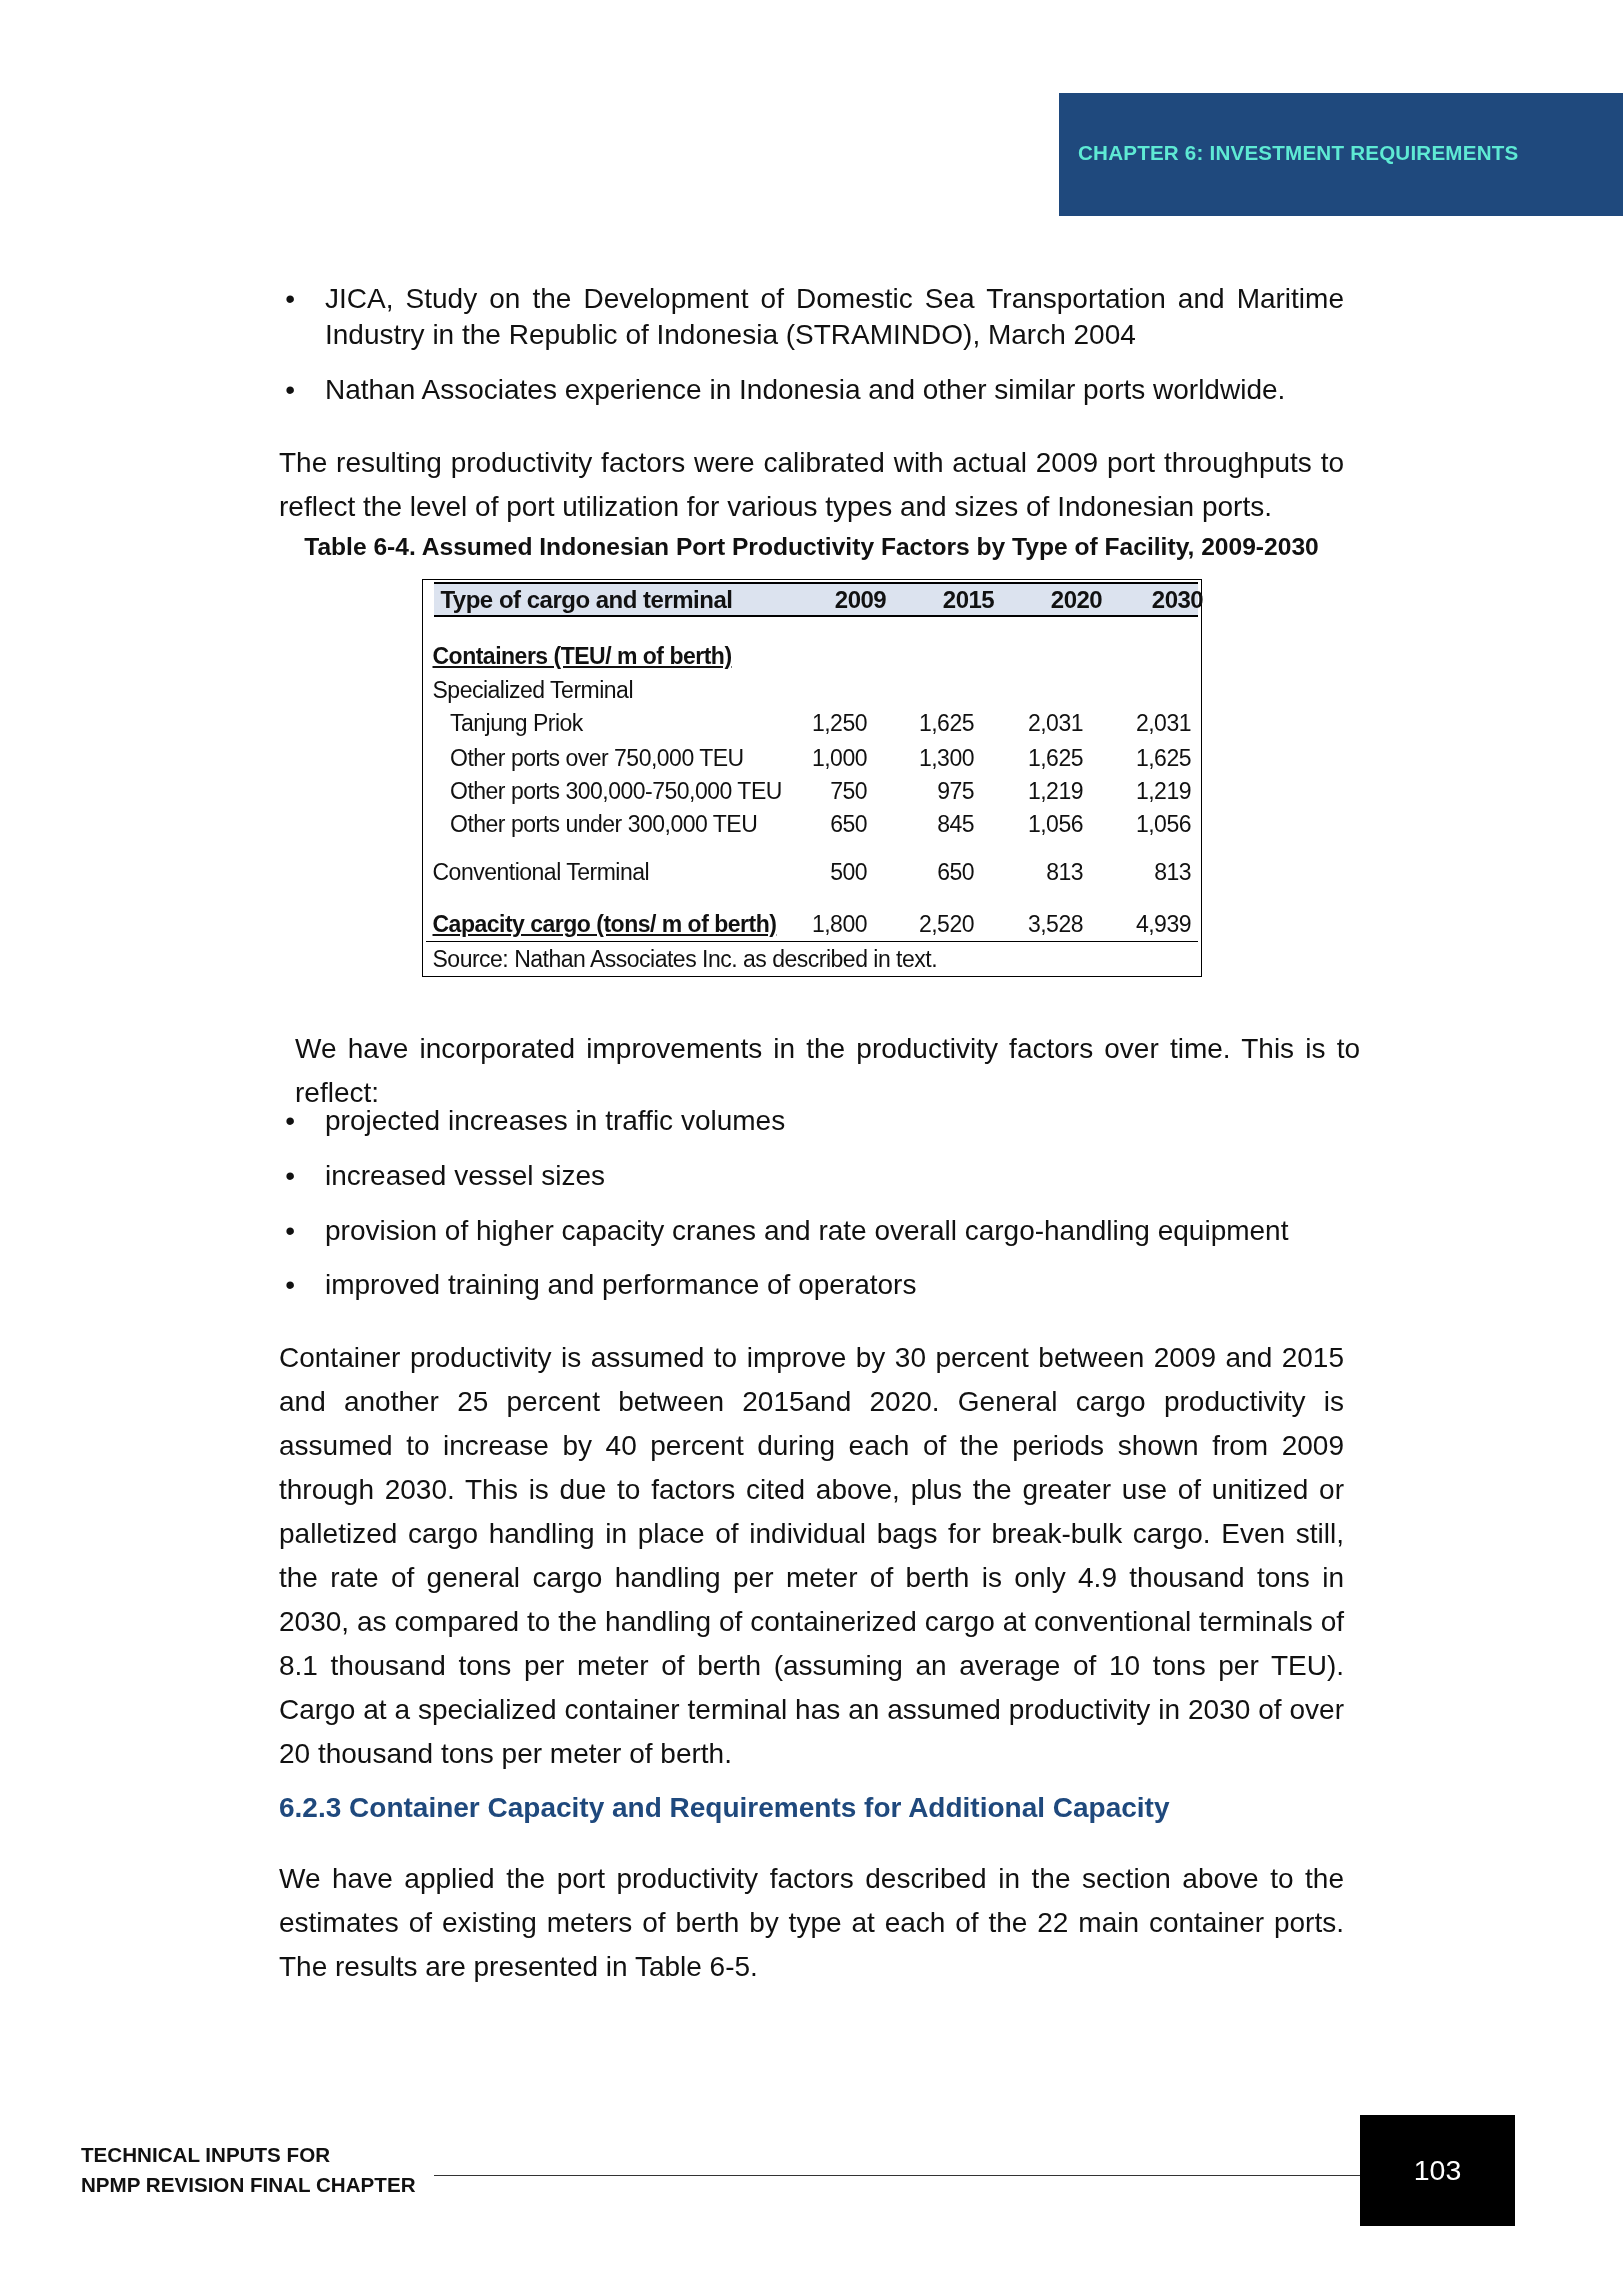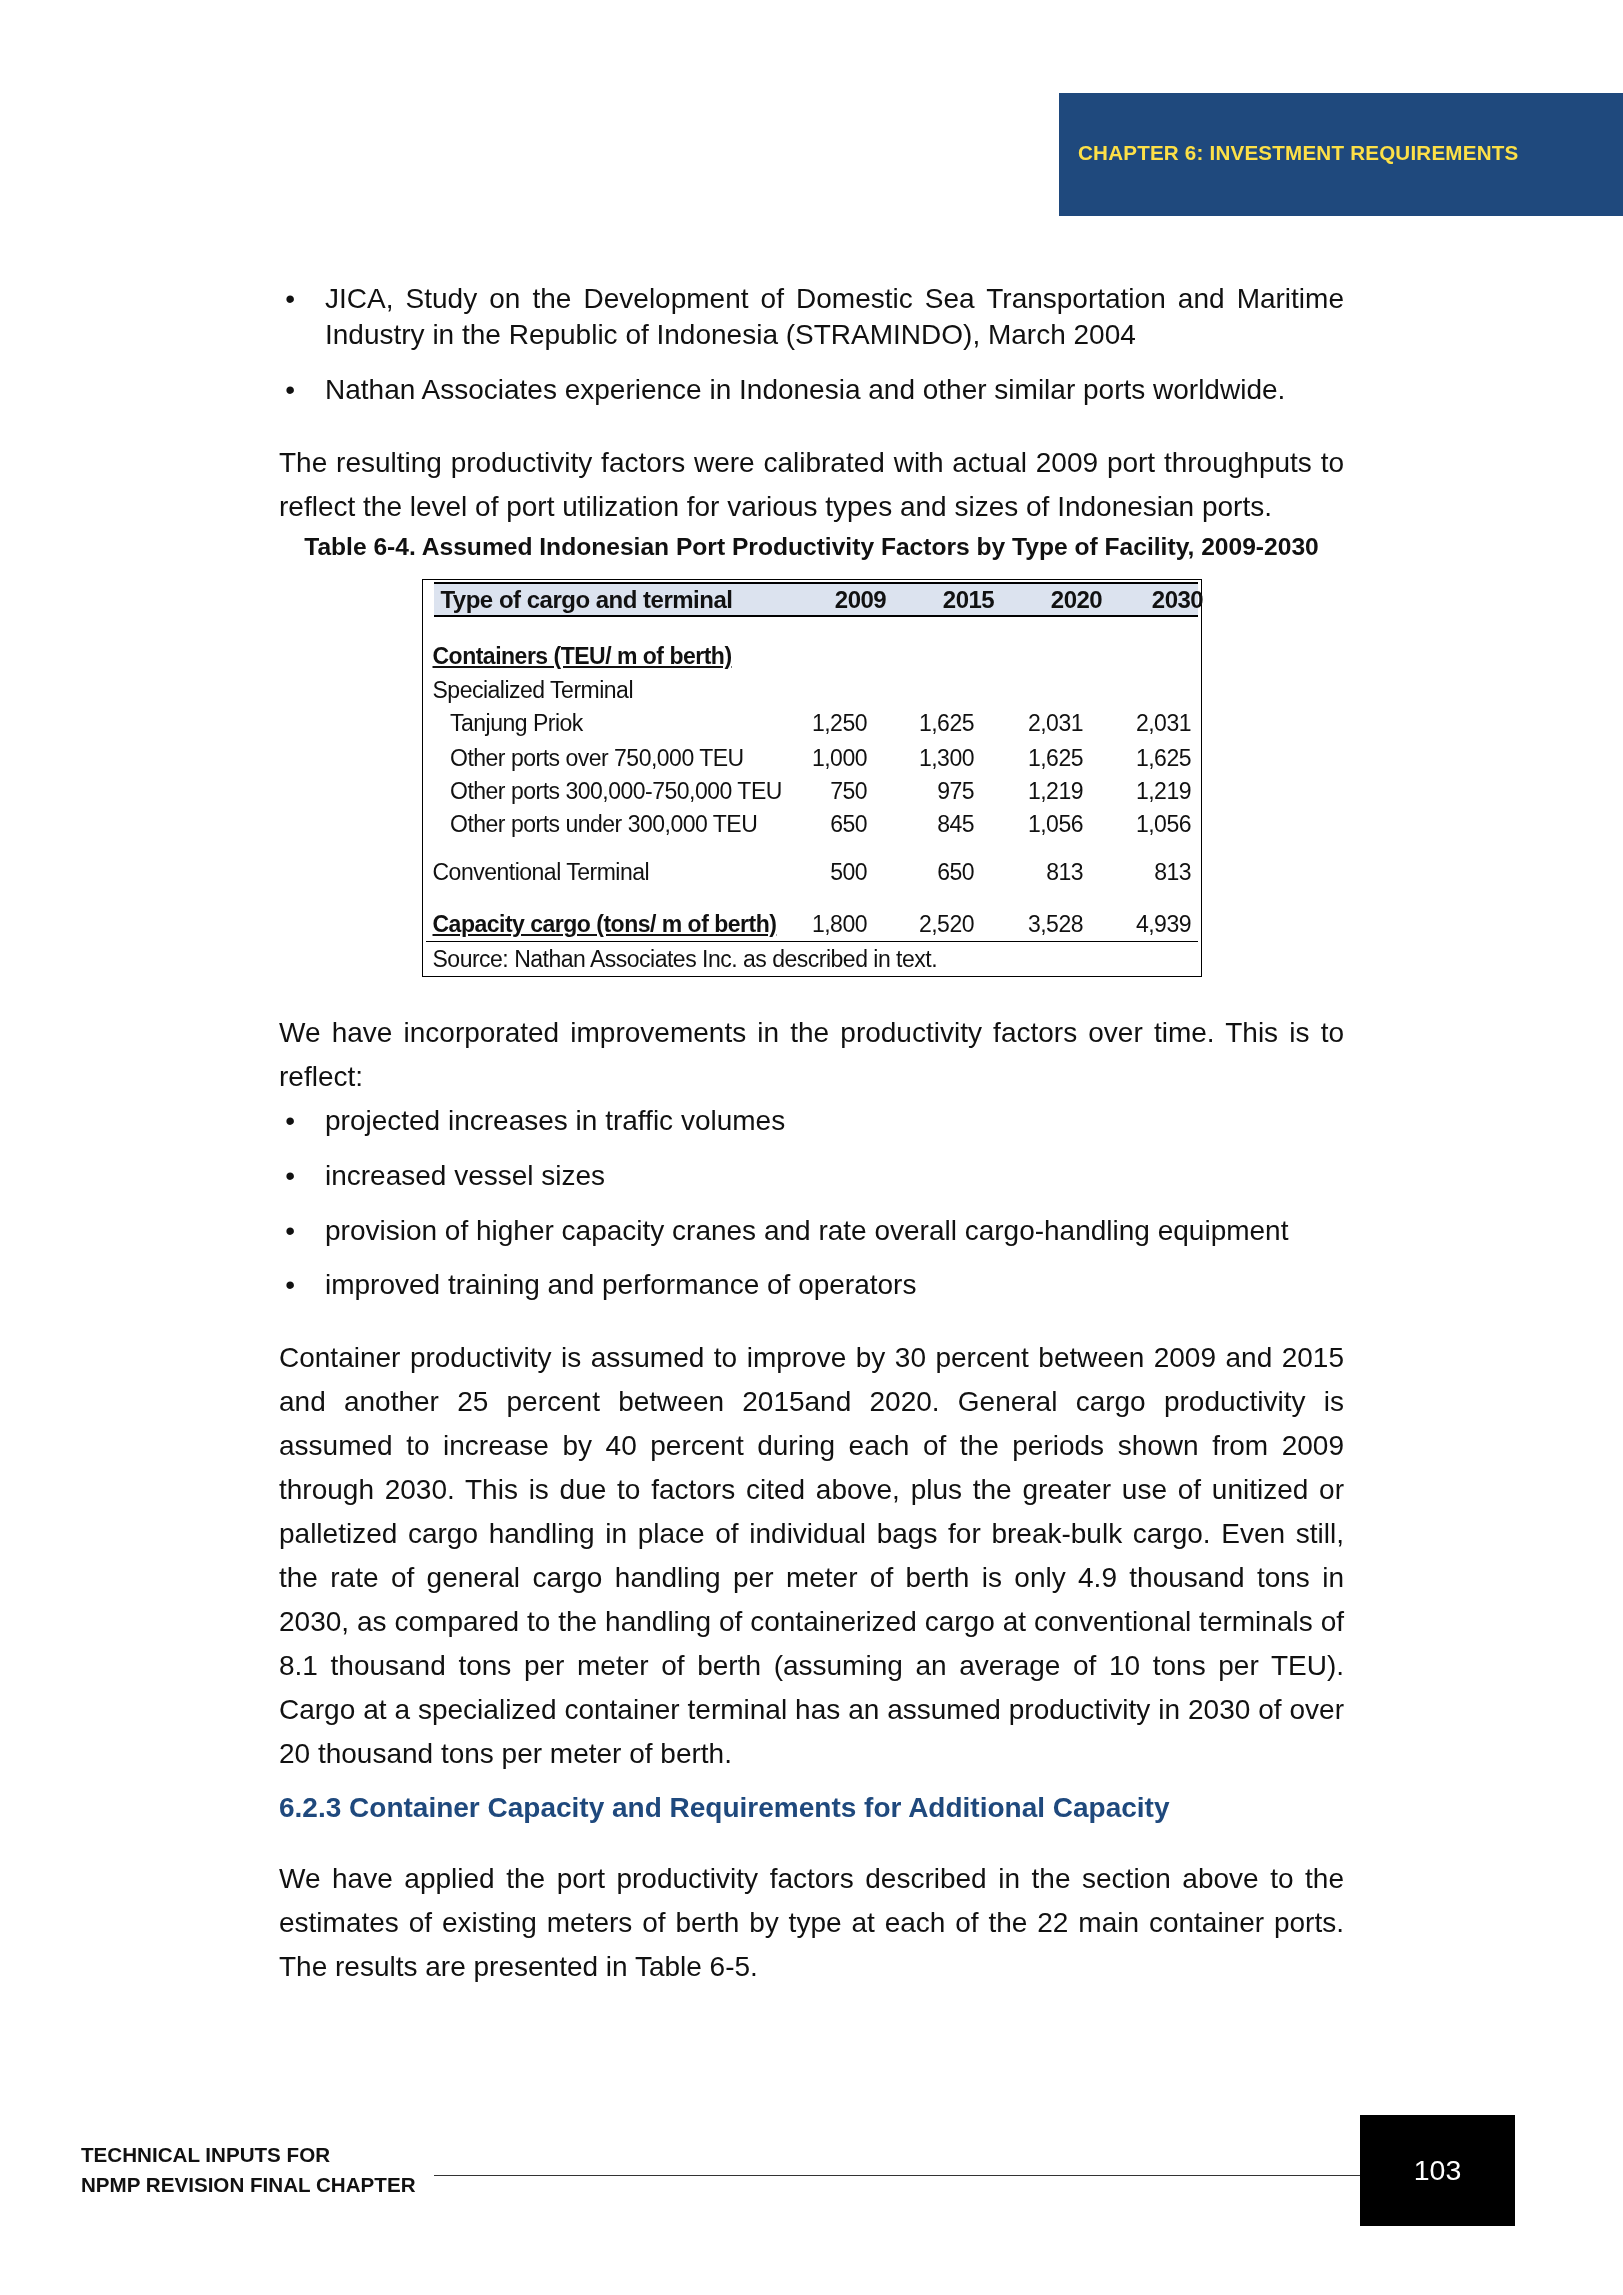--- a/index.html
+++ b/index.html
@@ -1,21 +1,21 @@
 <!DOCTYPE html>
 <html style="font-size:12.7px"><head>
 <meta charset="utf-8">
 <style>
   html, body { margin: 0; padding: 0; background: #ffffff; }
   body { width: 1623px; height: 2295px; position: relative; overflow: hidden;
          font-family: "Liberation Sans", "DejaVu Sans", sans-serif; color: #111; }
 
   .header-band { position: absolute; left: 1059px; top: 93px; width: 564px; height: 123px;
                  background: #1F497D; }
-  .header-band .title { position: absolute; left: 19px; top: 48px; color: #fde047; font-weight: bold;
+  .header-band .title { position: absolute; left: 19px; top: 48px; color: #5eead4; font-weight: bold;
                         font-size: 20.6px; letter-spacing: 0.2px; white-space: nowrap; }
 
   .body-text { position: absolute; left: 279px; width: 1065px; font-size: 28px; line-height: 44px;
                text-align: justify; }
   .bullet { position: absolute; left: 279px; width: 1065px; font-size: 28px; line-height: 36px; }
   .bullet .dot { position: absolute; left: 3.2px; top: 0; width: 16px; text-align: center; }
   .bullet .txt { position: absolute; left: 46px; right: 0; top: 0; text-align: justify; }
 
   .caption { position: absolute; left: 279px; width: 1065px; top: 531px; text-align: center;
              font-weight: bold; font-size: 24.6px; line-height: 32px; }
@@ -113,21 +113,21 @@
     <span class="num" style="left:365px;top:331px;">1,800</span>
     <span class="num" style="left:472px;top:331px;">2,520</span>
     <span class="num" style="left:581px;top:331px;">3,528</span>
     <span class="num" style="left:689px;top:331px;">4,939</span>
   </div>
 
   <div class="src-rule"></div>
   <span class="cell" style="left:9.5px;top:366px;">Source: Nathan Associates Inc. as described in text.</span>
 </div>
 
-<p class="body-text" style="top:1011px;margin:0;">We have incorporated improvements in the productivity factors over time. This is to reflect:</p>
+<p class="body-text" style="top:1011px;margin:16px;">We have incorporated improvements in the productivity factors over time. This is to reflect:</p>
 
 <div class="bullet" style="top:1103px;">
   <span class="dot">•</span>
   <span class="txt">projected increases in traffic volumes</span>
 </div>
 <div class="bullet" style="top:1158px;">
   <span class="dot">•</span>
   <span class="txt">increased vessel  sizes</span>
 </div>
 <div class="bullet" style="top:1213px;">

